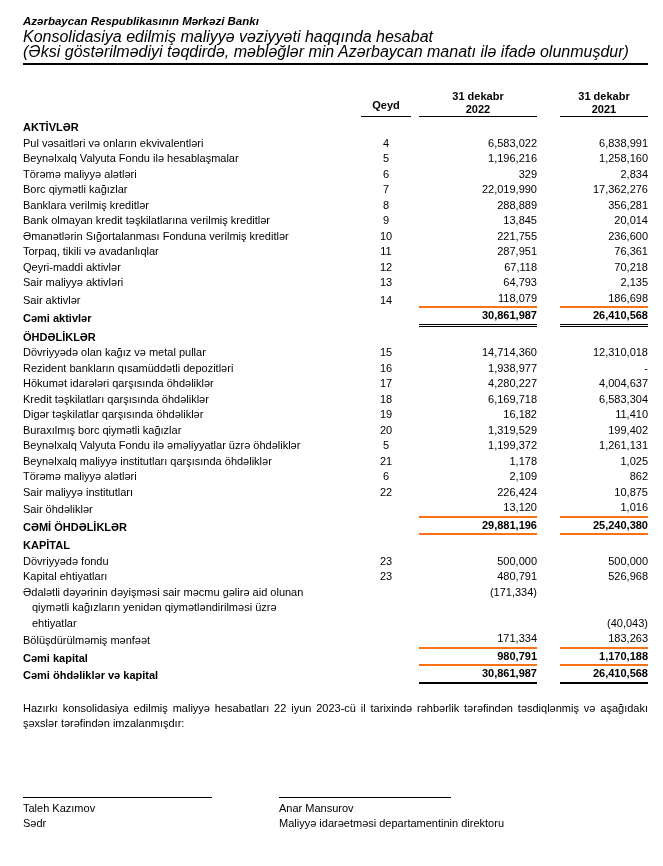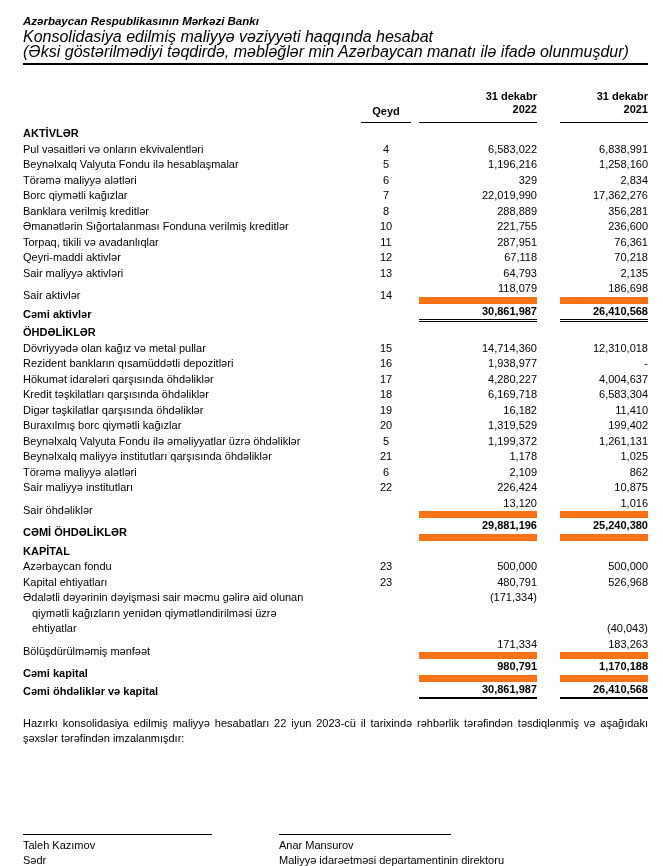--- a/index.html
+++ b/index.html
@@ -15,40 +15,40 @@
   .doc-header .title { font-weight:bold; font-style:italic; font-size:11.5px; line-height:15px; }
   .doc-header .sub   { font-style:italic; font-size:16px; line-height:15px; }
 
   
   table { border-collapse:collapse; width:625px; margin-top:25px; table-layout:fixed; }
   col.c-label { width:338px; } col.c-qeyd { width:50px; }
   col.c-2022 { width:126px; }  col.c-2021 { width:111px; }
   th, td { padding:0; vertical-align:bottom; }
   thead th { font-weight:bold; line-height:13px; text-align:right; }
   .hq { display:inline-block; min-width:50px; text-align:center; border-bottom:1px solid #000; padding-bottom:4px; }
-  .hv { display:inline-block; text-align:right; border-bottom:1px solid #000; padding-bottom:6px; }
+  .hv { display:inline-block; text-align:center; border-bottom:1px solid #000; padding-bottom:0; }
   th.v2022 .hv { min-width:118px; }
   th.v2021 .hv { min-width:88px; }
   tbody td { line-height:15.5px; }
   td.label { text-align:left;margin-top:36px; }
   td.label.section { font-weight:bold; padding-top:3px; }
   td.label.indent { padding-left:9px; }
   td.qeyd { text-align:center; }
   td.v { text-align:right; }
   .bold { font-weight:bold; }
   .val { display:inline-block; }
   td.v2022 .val { min-width:118px; }
   td.v2021 .val { min-width:88px; }
-  .rule-s .val { border-bottom:7px solid #f97316; }
+  .rule-s .val { border-bottom:2px solid #f97316; }
   .rule-d .val { border-bottom:3px double #000; }
   .rule-t .val { border-bottom:2.5px solid #000; }
 
   
   .approval { margin-top:17px; width:625px; text-align:justify; line-height:15px; }
-  .signatures { display:flex; margin-top:88px; }
+  .signatures { display:flex; margin-top:66px; }
   .sig { }
   .sig.left { width:256px; }
   .sig-line { border-top:1px solid #000; margin-bottom:3px; }
   .sig.left .sig-line { width:189px; }
   .sig.right .sig-line { width:172px; }
   .sig div { line-height:15px; }
 </style>
 </head>
 <body>
 
@@ -109,20 +109,26 @@
           <td class="v v2022"><span class="val">22,019,990</span></td>
           <td class="v v2021"><span class="val">17,362,276</span></td>
         </tr>
         <tr>
           <td class="label">Banklara verilmiş kreditlər</td>
           <td class="qeyd">8</td>
           <td class="v v2022"><span class="val">288,889</span></td>
           <td class="v v2021"><span class="val">356,281</span></td>
         </tr>
         <tr>
+          <td class="label">Bank olmayan kredit təşkilatlarına verilmiş kreditlər</td>
+          <td class="qeyd">9</td>
+          <td class="v v2022"><span class="val">13,845</span></td>
+          <td class="v v2021"><span class="val">20,014</span></td>
+        </tr>
+        <tr>
           <td class="label">Əmanətlərin Sığortalanması Fonduna verilmiş kreditlər</td>
           <td class="qeyd">10</td>
           <td class="v v2022"><span class="val">221,755</span></td>
           <td class="v v2021"><span class="val">236,600</span></td>
         </tr>
         <tr>
           <td class="label">Torpaq, tikili və avadanlıqlar</td>
           <td class="qeyd">11</td>
           <td class="v v2022"><span class="val">287,951</span></td>
           <td class="v v2021"><span class="val">76,361</span></td>
@@ -223,21 +229,21 @@
         <tr>
           <td class="label bold">CƏMİ ÖHDƏLİKLƏR</td>
           <td class="qeyd bold"></td>
           <td class="v v2022 bold rule-s"><span class="val">29,881,196</span></td>
           <td class="v v2021 bold rule-s"><span class="val">25,240,380</span></td>
         </tr>
         <tr>
           <td class="label section" colspan="4">KAPİTAL</td>
         </tr>
         <tr>
-          <td class="label">Azərbaycan fondu</td>
+          <td class="label">Dövriyyədə fondu</td>
           <td class="qeyd">23</td>
           <td class="v v2022"><span class="val">500,000</span></td>
           <td class="v v2021"><span class="val">500,000</span></td>
         </tr>
         <tr>
           <td class="label">Kapital ehtiyatları</td>
           <td class="qeyd">23</td>
           <td class="v v2022"><span class="val">480,791</span></td>
           <td class="v v2021"><span class="val">526,968</span></td>
         </tr>

